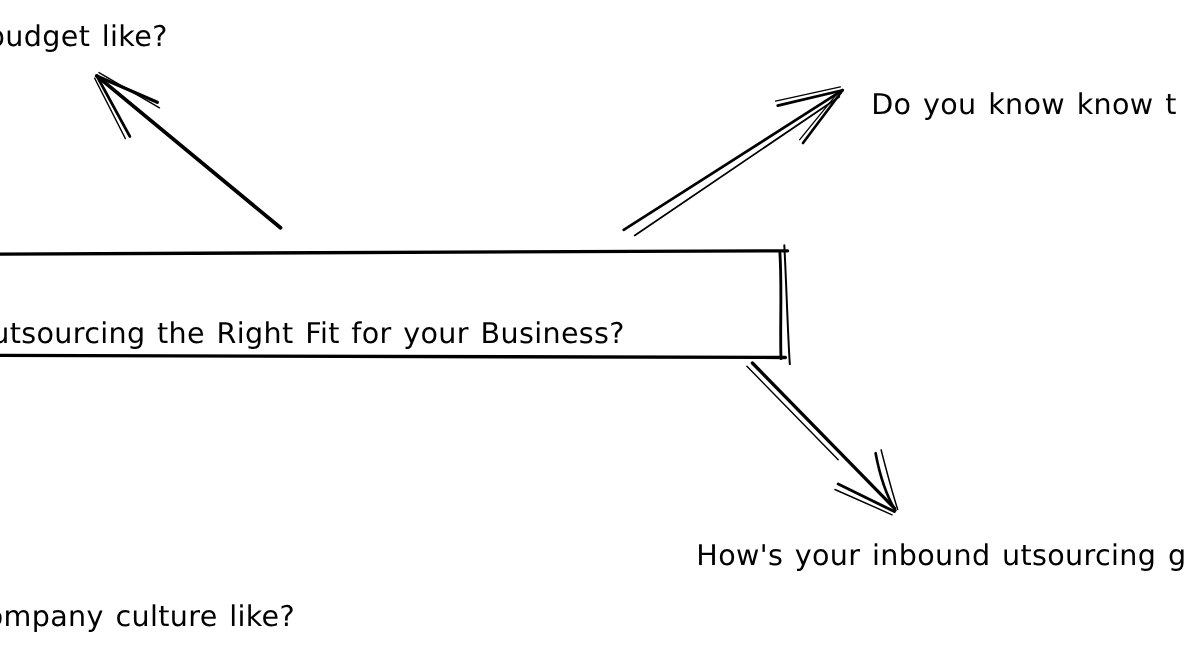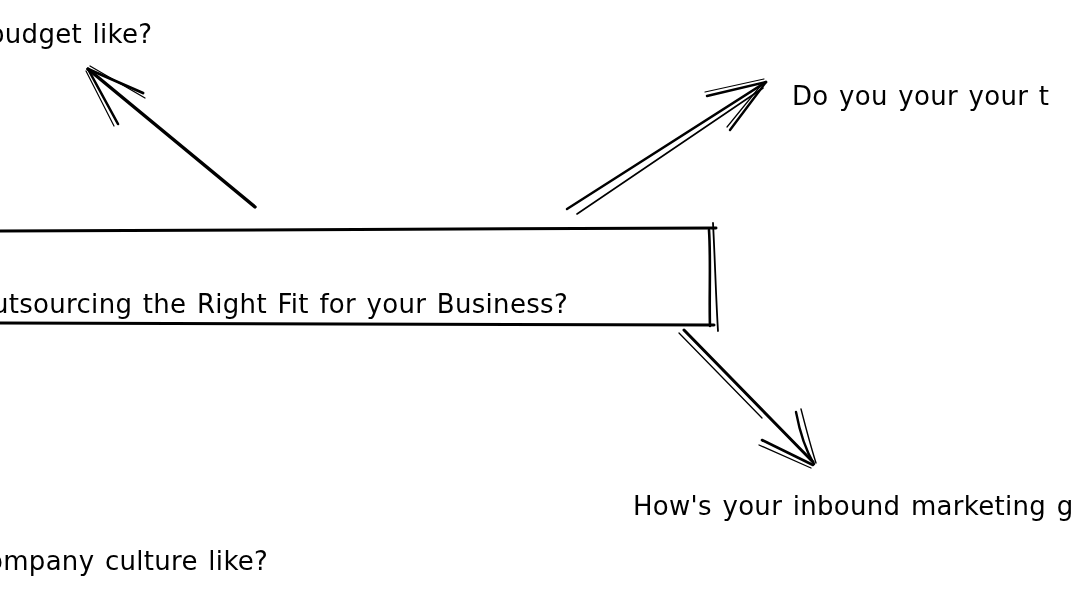--- a/index.html
+++ b/index.html
@@ -86,20 +86,20 @@
       <path d="M 679 333 L 762 418" stroke-width="1.3" stroke="#000000"></path>
       <path d="M 796 412 Q 802 444 814 464" stroke-width="2.4" stroke="#000000"></path>
       <path d="M 801 409 Q 810 444 816 463" stroke-width="1.4" stroke="#000000"></path>
       <path d="M 762 440 L 813 465" stroke-width="2.6" stroke="#000000"></path>
       <path d="M 759 445 L 811 468" stroke-width="1.3" stroke="#000000"></path>
     </g>
   </svg>
 
   <div class="label label-budget" style="color: rgb(0, 0, 0);">budget like?</div>
 
-  <div class="label label-team" style="color: rgb(0, 0, 0);">Do you your your t</div>
+  <div class="label label-team" style="color: rgb(0, 0, 0);">Do you know know t</div>
 
   <div class="label label-central" style="color: rgb(0, 0, 0);">utsourcing the Right Fit for your Business?</div>
 
-  <div class="label label-inbound" style="color: rgb(0, 0, 0);">How's your inbound marketing g</div>
+  <div class="label label-inbound" style="color: rgb(0, 0, 0);">How's your inbound utsourcing g</div>
 
   <div class="label label-culture" style="color: rgb(0, 0, 0);">ompany culture like?</div>
 </div>
 
 </body></html>

